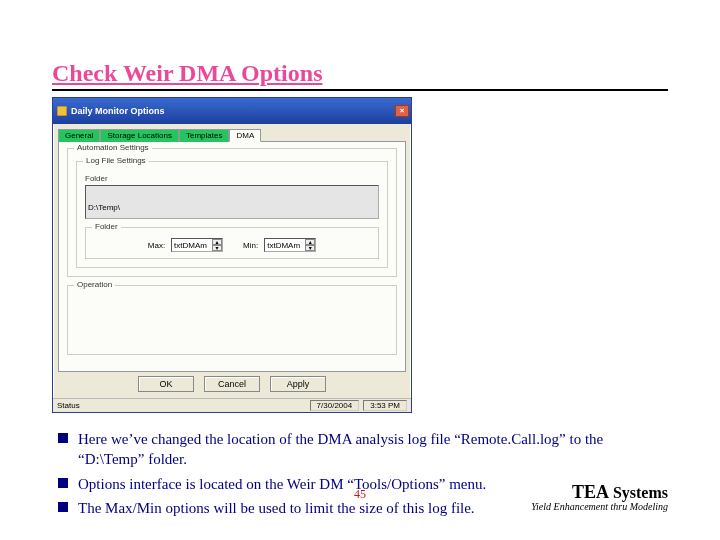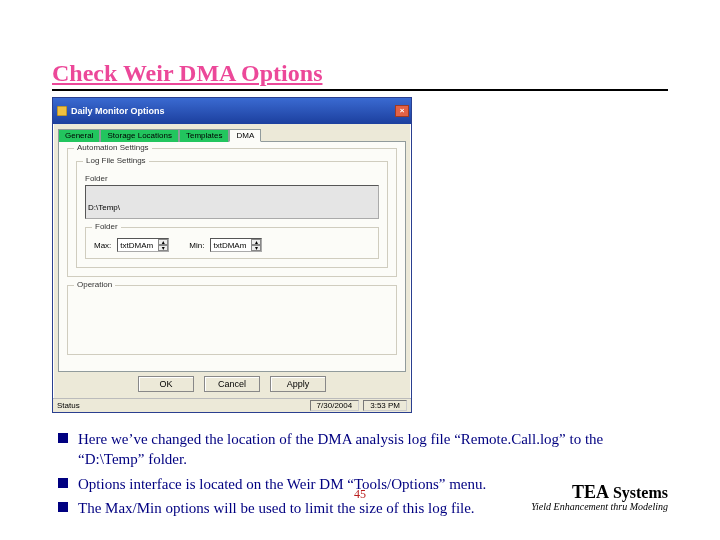--- a/index.html
+++ b/index.html
@@ -109,21 +109,21 @@
     line-height: 11px;
     overflow: hidden;
   }
   .subfieldset {
     border: 1px solid #d0cdbf;
     margin-top: 8px;
     padding: 10px 8px 6px 8px;
     position: relative;
   }
   .subfieldset .legend { background: #fcfcf8; }
-  .maxmin-row { display: flex; align-items: center; gap: 20px; }
+  .maxmin-row { display: flex; align-items: center; gap: 20px; justify-content: center; }
   .mm-item { display: flex; align-items: center; gap: 6px; font-size: 8px; }
   .numinput {
     width: 52px; height: 14px;
     border: 1px inset #aaa;
     background: #fff;
     display: flex; align-items: center;
     position: relative;
   }
   .numinput .val { flex:1; padding: 0 2px; font-size: 8px; }
   .spin {

